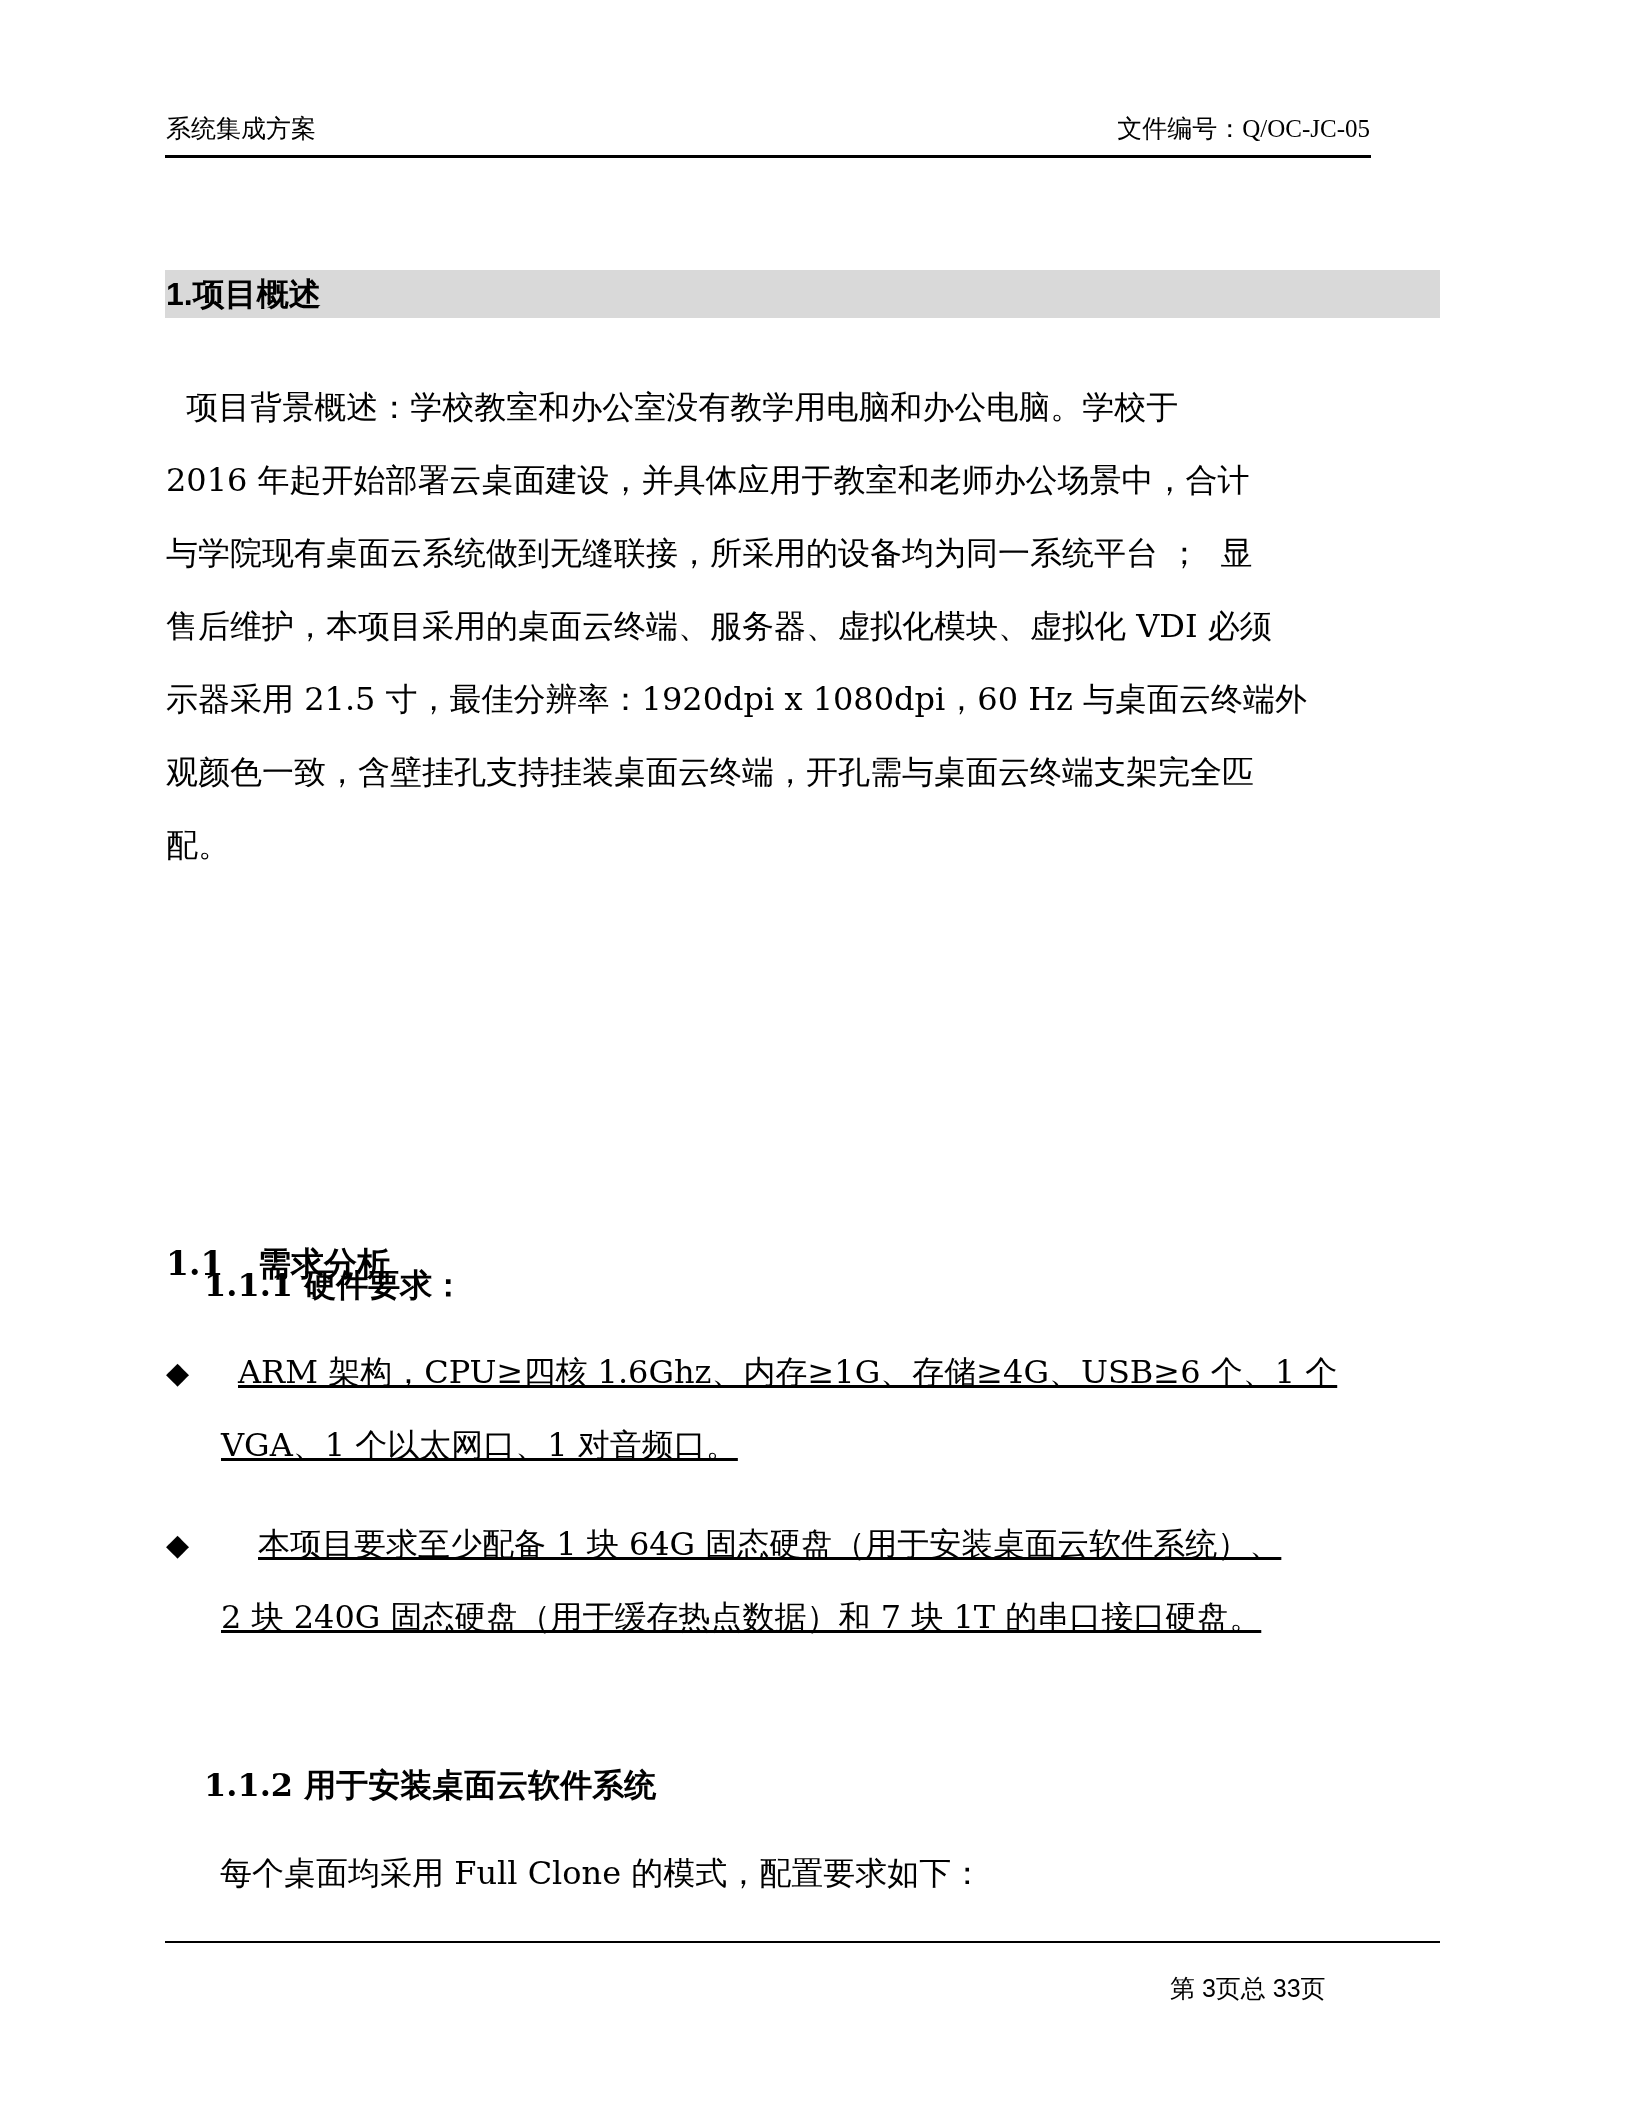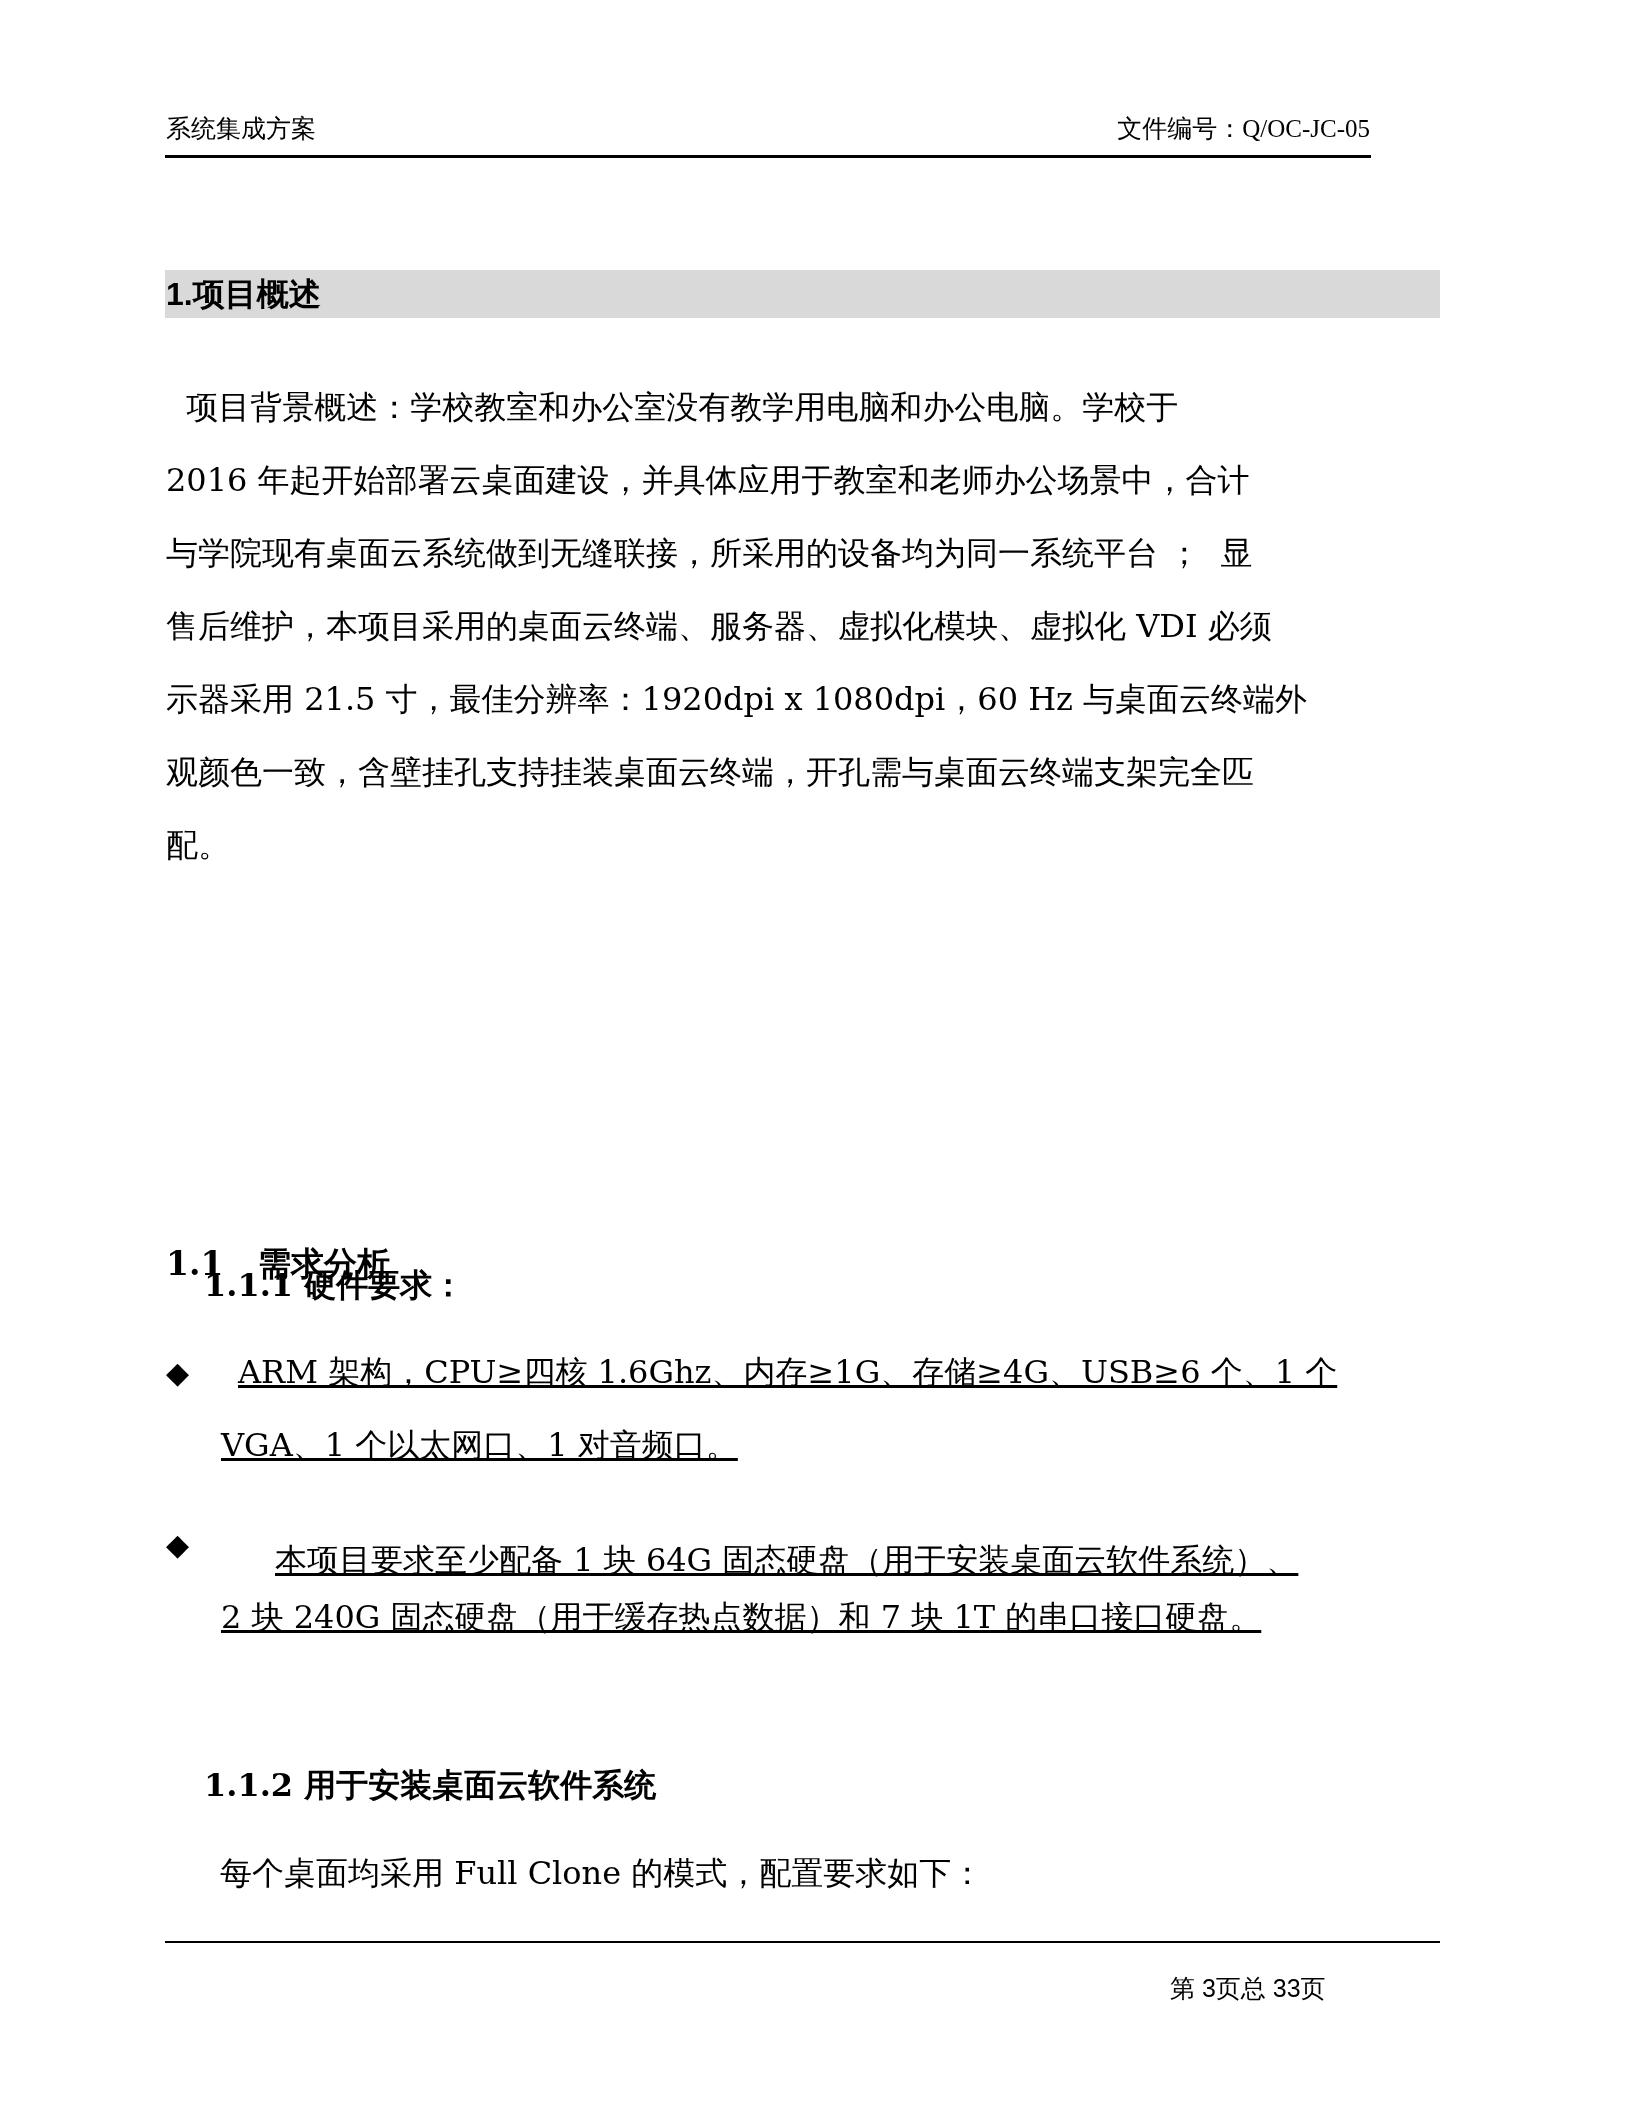--- a/index.html
+++ b/index.html
@@ -49,21 +49,21 @@
 <div id="h111" class="abs">1.1.1 硬件要求：</div>
 
 <div class="abs bullet" style="top:1336px; width:1280px; height:146px;">
   <span class="diamond" style="top:0;">◆</span>
   <span class="btext" style="left:72px; top:0;">ARM 架构，CPU≥四核 1.6Ghz、内存≥1G、存储≥4G、USB≥6 个、1 个</span>
   <span class="btext" style="left:55px; top:73px;">VGA、1 个以太网口、1 对音频口。</span>
 </div>
 
 <div class="abs bullet" style="top:1508px; width:1280px; height:146px;">
   <span class="diamond" style="top:0;">◆</span>
-  <span class="btext" style="left:92px; top:16px;margin-left:17px;">本项目要求至少配备 1 块 64G 固态硬盘（用于安装桌面云软件系统）、</span>
+  <span class="btext" style="left:92px; top:0;">本项目要求至少配备 1 块 64G 固态硬盘（用于安装桌面云软件系统）、</span>
   <span class="btext" style="left:55px; top:73px;">2 块 240G 固态硬盘（用于缓存热点数据）和 7 块 1T 的串口接口硬盘。</span>
 </div>
 
 <div id="h112" class="abs">1.1.2 用于安装桌面云软件系统</div>
 <div id="clone-para" class="abs">每个桌面均采用 Full Clone 的模式，配置要求如下：</div>
 
 <div id="ftr-rule" class="abs"></div>
 <div id="ftr-text" class="abs">第 3页总 33页</div>
 
 </body></html>

